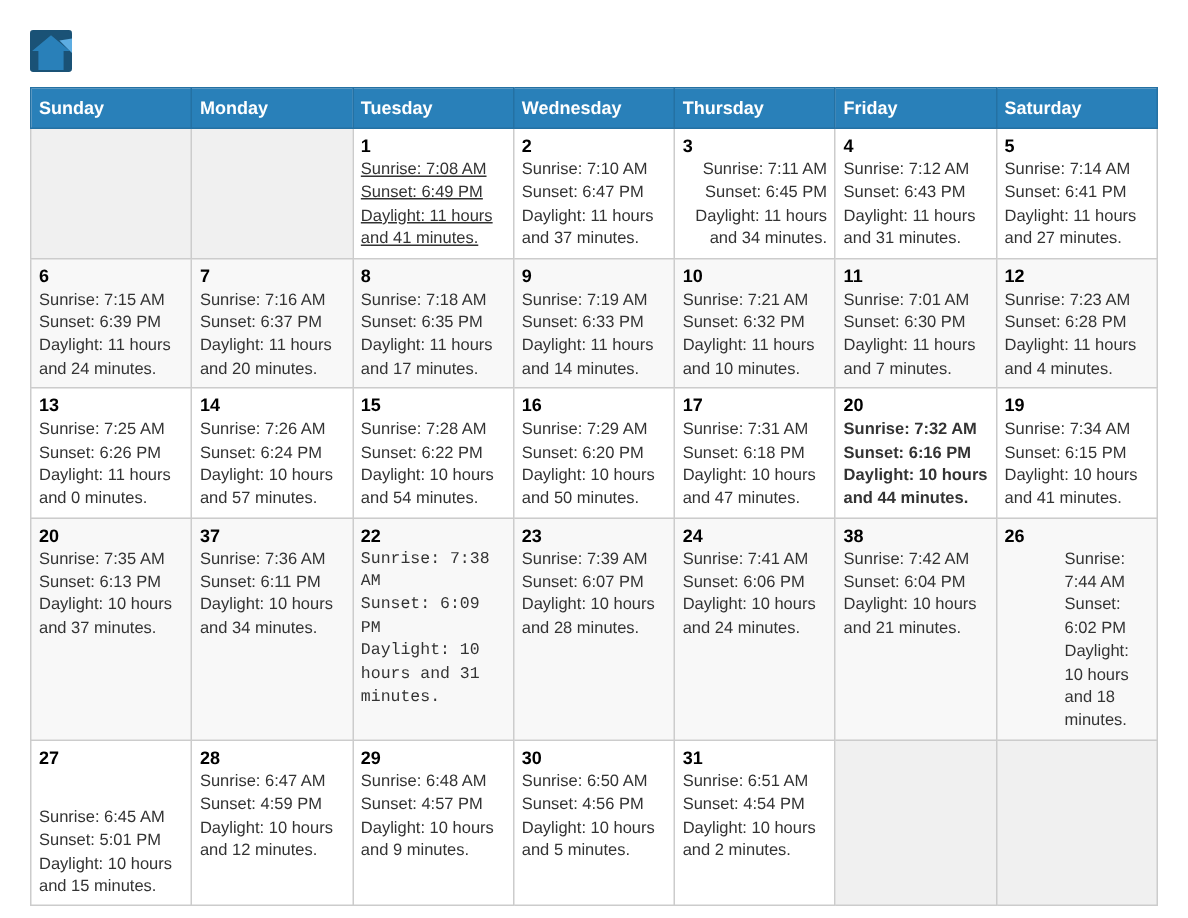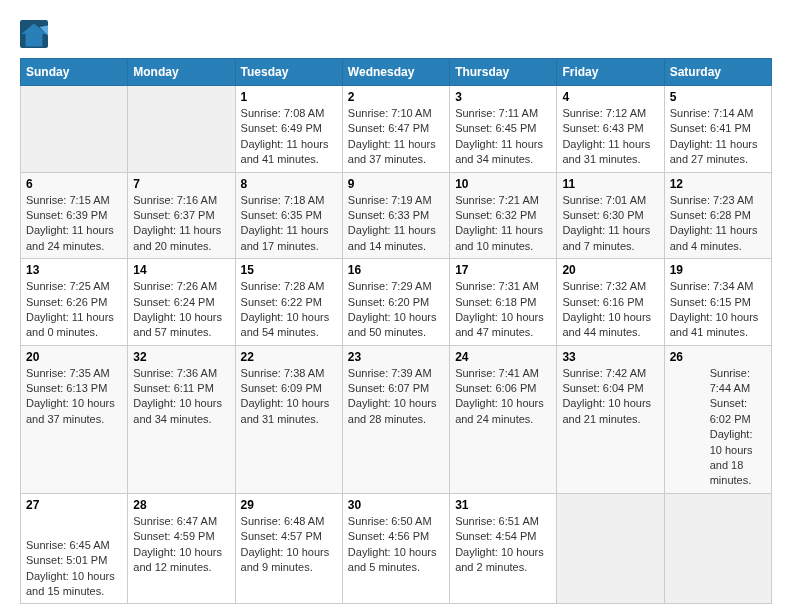--- a/index.html
+++ b/index.html
@@ -107,33 +107,33 @@
         <th>Friday</th>
         <th>Saturday</th>
       </tr>
   </thead>
   <tbody id="calendar-body">
       <tr>
         <td class="empty-cell"></td>
         <td class="empty-cell"></td>
         <td>
           <span class="day-num">1</span>
-          <div class="day-info" style="white-space: pre-line;">Sunrise: 7:08 AM
+          <div class="day-info" style="white-space: pre-line; text-decoration: underline;">Sunrise: 7:08 AM
 Sunset: 6:49 PM
 Daylight: 11 hours and 41 minutes.</div>
         </td>
         <td>
           <span class="day-num">2</span>
           <div class="day-info" style="white-space: pre-line;">Sunrise: 7:10 AM
 Sunset: 6:47 PM
 Daylight: 11 hours and 37 minutes.</div>
         </td>
         <td>
           <span class="day-num">3</span>
-          <div class="day-info" style="white-space: pre-line;">Sunrise: 7:11 AM
+          <div class="day-info" style="white-space: pre-line; text-align: right;">Sunrise: 7:11 AM
 Sunset: 6:45 PM
 Daylight: 11 hours and 34 minutes.</div>
         </td>
         <td>
           <span class="day-num">4</span>
           <div class="day-info" style="white-space: pre-line;">Sunrise: 7:12 AM
 Sunset: 6:43 PM
 Daylight: 11 hours and 31 minutes.</div>
         </td>
         <td>
@@ -213,64 +213,64 @@
 Daylight: 10 hours and 50 minutes.</div>
         </td>
         <td>
           <span class="day-num">17</span>
           <div class="day-info" style="white-space: pre-line;">Sunrise: 7:31 AM
 Sunset: 6:18 PM
 Daylight: 10 hours and 47 minutes.</div>
         </td>
         <td>
           <span class="day-num">20</span>
-          <div class="day-info" style="white-space: pre-line;">Sunrise: 7:32 AM
+          <div class="day-info" style="white-space: pre-line; font-weight: bold;">Sunrise: 7:32 AM
 Sunset: 6:16 PM
 Daylight: 10 hours and 44 minutes.</div>
         </td>
         <td>
           <span class="day-num">19</span>
           <div class="day-info" style="white-space: pre-line;">Sunrise: 7:34 AM
 Sunset: 6:15 PM
 Daylight: 10 hours and 41 minutes.</div>
         </td>
       </tr>
       <tr>
         <td>
           <span class="day-num">20</span>
           <div class="day-info" style="white-space: pre-line;">Sunrise: 7:35 AM
 Sunset: 6:13 PM
 Daylight: 10 hours and 37 minutes.</div>
         </td>
         <td>
-          <span class="day-num">32</span>
+          <span class="day-num">37</span>
           <div class="day-info" style="white-space: pre-line;">Sunrise: 7:36 AM
 Sunset: 6:11 PM
 Daylight: 10 hours and 34 minutes.</div>
         </td>
         <td>
           <span class="day-num">22</span>
-          <div class="day-info" style="white-space: pre-line;">Sunrise: 7:38 AM
+          <div class="day-info" style="white-space: pre-line; font-family: Liberation Mono, monospace;">Sunrise: 7:38 AM
 Sunset: 6:09 PM
 Daylight: 10 hours and 31 minutes.</div>
         </td>
         <td>
           <span class="day-num">23</span>
           <div class="day-info" style="white-space: pre-line;">Sunrise: 7:39 AM
 Sunset: 6:07 PM
 Daylight: 10 hours and 28 minutes.</div>
         </td>
         <td>
           <span class="day-num">24</span>
           <div class="day-info" style="white-space: pre-line;">Sunrise: 7:41 AM
 Sunset: 6:06 PM
 Daylight: 10 hours and 24 minutes.</div>
         </td>
         <td>
-          <span class="day-num">33</span>
+          <span class="day-num">38</span>
           <div class="day-info" style="white-space: pre-line;">Sunrise: 7:42 AM
 Sunset: 6:04 PM
 Daylight: 10 hours and 21 minutes.</div>
         </td>
         <td>
           <span class="day-num">26</span>
           <div class="day-info" style="white-space: pre-line; margin-left: 40px;">Sunrise: 7:44 AM
 Sunset: 6:02 PM
 Daylight: 10 hours and 18 minutes.</div>
         </td>

